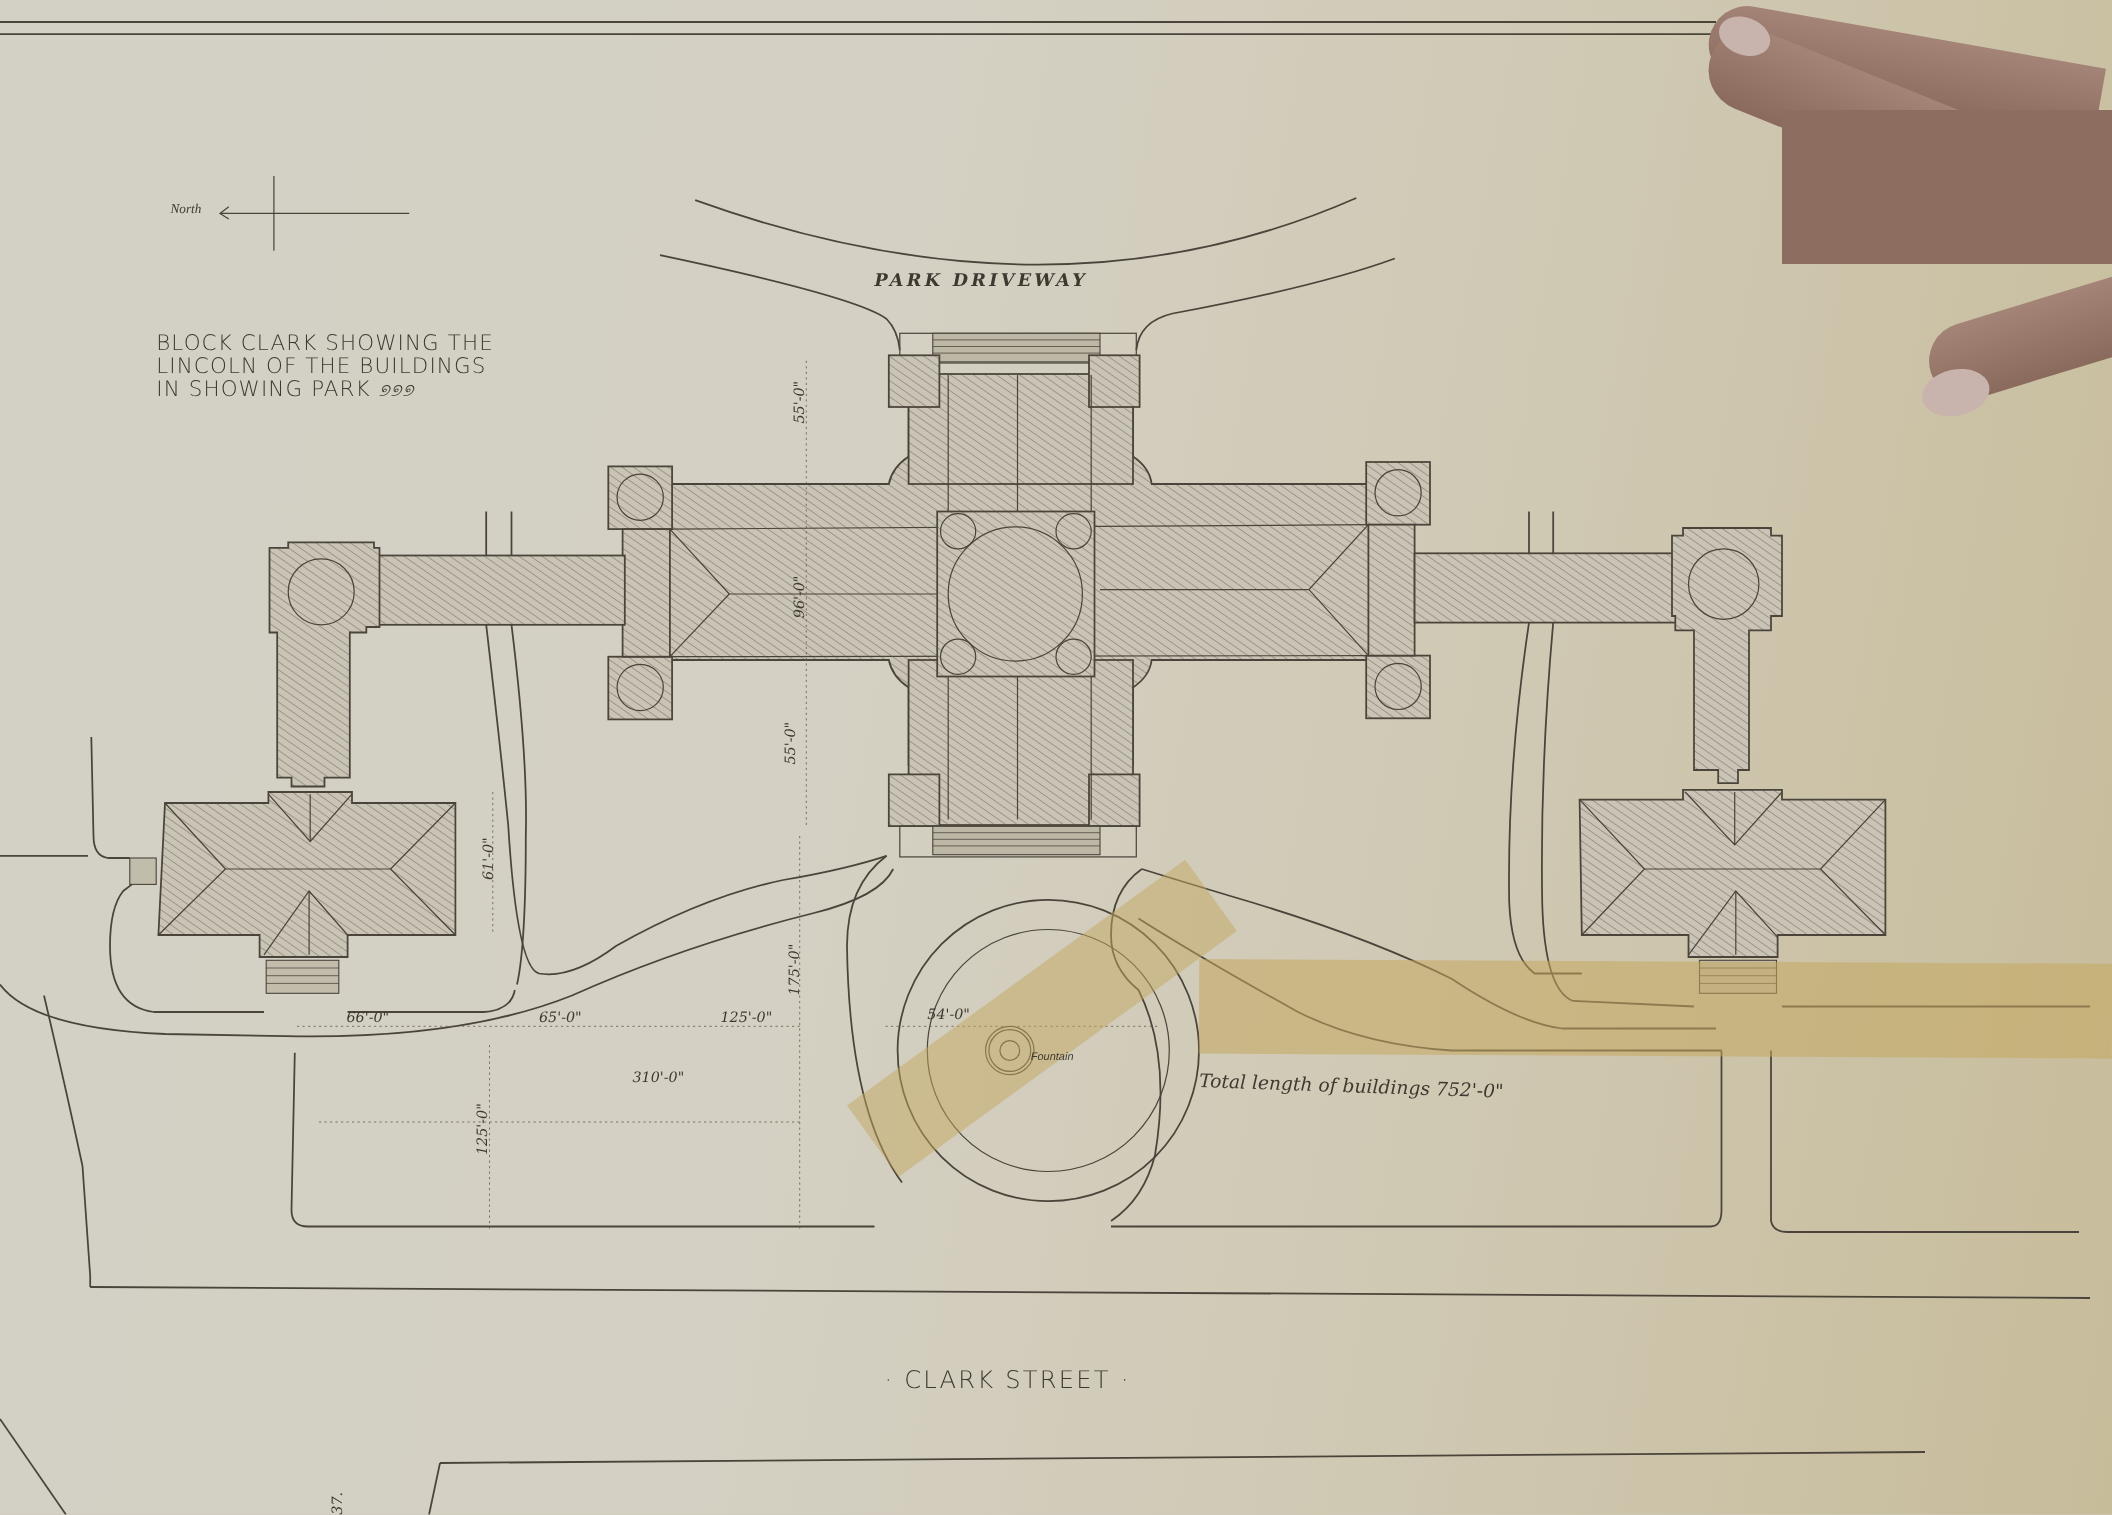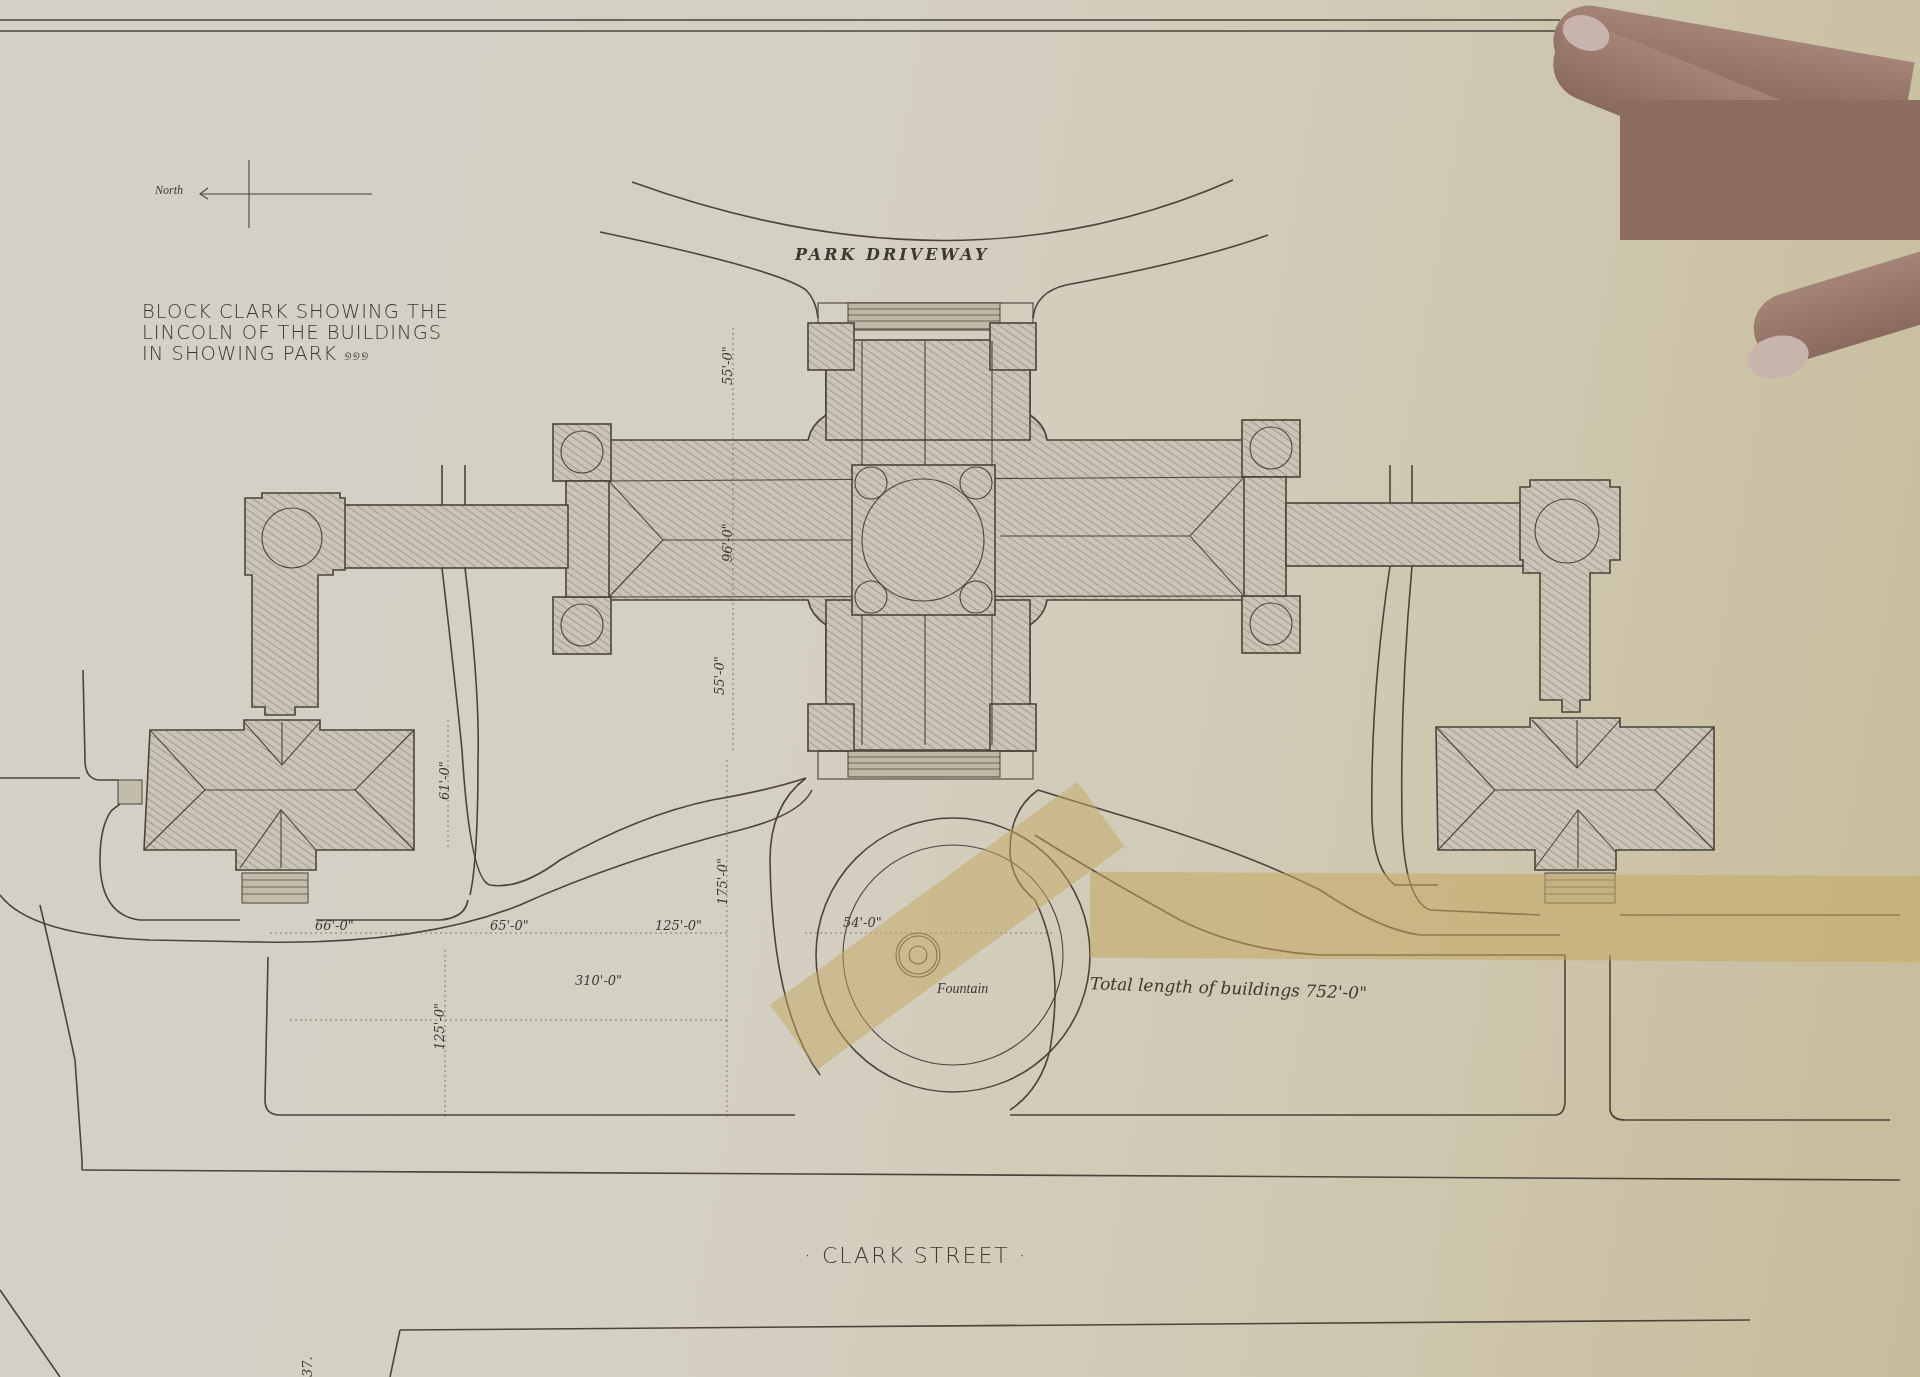--- a/index.html
+++ b/index.html
@@ -13,21 +13,21 @@
   .label { position: absolute; color: #3e3930; white-space: nowrap; }
   .title { left: 142px; top: 301px; font-family: "DejaVu Sans", sans-serif; font-size: 19.5px; line-height: 21px; letter-spacing: 1px; font-weight: 300; }
   .title div { margin: 0; }
   .hand-script { font-family: Liberation Serif, serif; font-style: italic; }
   .north { left: 155px; top: 183px; font-size: 12px; }
   .driveway { left: 795px; top: 245px; font-size: 16px; letter-spacing: 3px; font-style: italic; font-family: "DejaVu Serif", serif; font-weight: bold; }
   .dim { font-family: "DejaVu Serif", serif; font-style: italic; font-size: 13px; }
   .vert { transform: rotate(-90deg); transform-origin: left top; }
   .clark { left: 804px; top: 1243px; font-size: 22px; letter-spacing: 2px; font-family: "DejaVu Sans", sans-serif; font-weight: 300; text-align: right; }
   .total { left: 1090px; top: 978px; font-size: 17px; font-family: "DejaVu Serif", serif; font-style: italic; transform: rotate(2deg); }
-  .fountain-lbl { left: 937px; top: 981px; font-size: 14px; font-family: Liberation Serif, serif; font-style: italic; }
+  .fountain-lbl { left: 937px; top: 956px; font-size: 10px; font-family: Liberation Sans, sans-serif; font-style: italic; }
   .tape-h { position: absolute; left: 1090px; top: 874px; width: 830px; height: 86px; background: rgba(196,168,95,0.55); transform: rotate(0.3deg); }
   .tape-d { position: absolute; left: 770px; top: 1005px; width: 380px; height: 80px; background: rgba(196,168,95,0.5); transform: rotate(-36deg); transform-origin: left top; }
   .hand { position: absolute; border-radius: 60px 0 0 60px; background: linear-gradient(180deg, #a48476, #8a6a5c); }
   .nail { position: absolute; border-radius: 50%; background: #c9b3ad; }
 </style>
 </head>
 <body>
 
 <div class="sheet"></div>
 
@@ -202,21 +202,21 @@
 </svg>
 
 <div class="tape-h"></div>
 <div class="tape-d"></div>
 
 <div class="label north hand-script">North</div>
 
 <div class="label title">
   <div>BLOCK CLARK SHOWING THE</div>
   <div>LINCOLN OF THE BUILDINGS</div>
-  <div><span>IN SHOWING PARK</span> <span style="font-size:12px;">୭୭୭</span></div>
+  <div><span>IN SHOWING PARK</span> <span style="font-size:16px;font-style:italic;">୭୭୭</span></div>
 </div>
 
 <div class="label driveway">PARK DRIVEWAY</div>
 
 <div class="label dim vert" style="left:720px; top:385px;">55'-0"</div>
 <div class="label dim vert" style="left:720px; top:562px;">96'-0"</div>
 <div class="label dim vert" style="left:712px; top:695px;">55'-0"</div>
 <div class="label dim vert" style="left:437px; top:800px;">61'-0"</div>
 <div class="label dim vert" style="left:715px; top:905px;">175'-0"</div>
 <div class="label dim vert" style="left:432px; top:1050px;">125'-0"</div>

